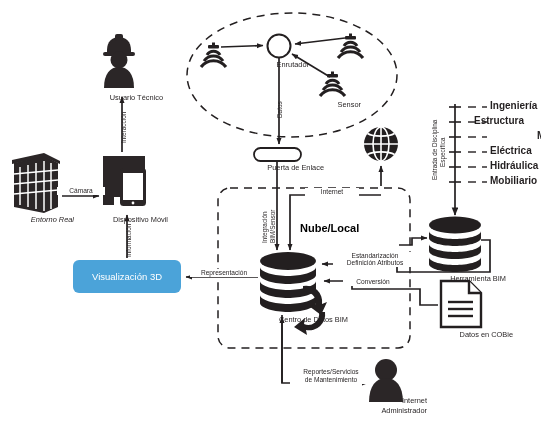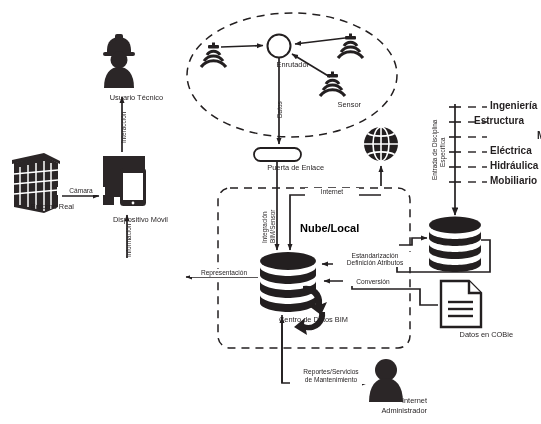--- a/index.html
+++ b/index.html
@@ -198,40 +198,42 @@
         <path d="M468,182 L476,182"></path>
     <path d="M482,107 L487,107"></path>
         <path d="M482,122 L487,122"></path>
     <path d="M482,137 L487,137"></path>
         <path d="M482,152 L487,152"></path>
     <path d="M482,167 L487,167"></path>
         <path d="M482,182 L487,182"></path>
   </g>
 </svg>
 
-<div class="lbl" style="left:0px;top:202px;width:74px;">Entorno Real</div>
+<div class="lbl" style="left:0px;top:215px;width:74px;font-style:italic;">Entorno Real</div>
 
 <div class="lbl" style="left:82px;top:215px;width:86px;">Dispositivo Móvil</div>
 
 <div class="lbl" style="left:79px;top:93px;width:84px;">Usuario Técnico</div>
 
 <div class="lbl" style="left:249px;top:60px;width:60px;">Enrutador</div>
 
 <div class="lbl" style="left:305px;top:100px;width:56px;">Sensor</div>
 
 <div class="lbl" style="left:232px;top:163px;width:92px;">Puerta de Enlace</div>
 
 <div class="lbl" style="left:228px;top:315px;width:120px;">Centro de Datos BIM</div>
 
+<div class="lbl" style="left:404px;top:274px;width:102px;">Herramienta BIM</div>
 
 <div class="lbl" style="left:409px;top:330px;width:104px;">Datos en COBie</div>
 
 <div class="lbl" style="left:345px;top:396px;width:82px;">Internet</div>
 <div class="lbl" style="left:345px;top:406px;width:82px;">Administrador</div>
 
+<div id="viz3d">Visualización 3D</div>
 
 <div id="nubelocal">Nube/Local</div>
 
 <div class="edge" style="left:57px;top:187px;width:46px;">Cámara</div>
 
 <div class="edge" style="left:190px;top:269px;width:66px;">Representación</div>
 
 <div class="edge" style="left:305px;top:188px;width:52px;">Internet</div>
 
 <div class="edge" style="left:337px;top:252px;width:74px;">Estandarización</div>

